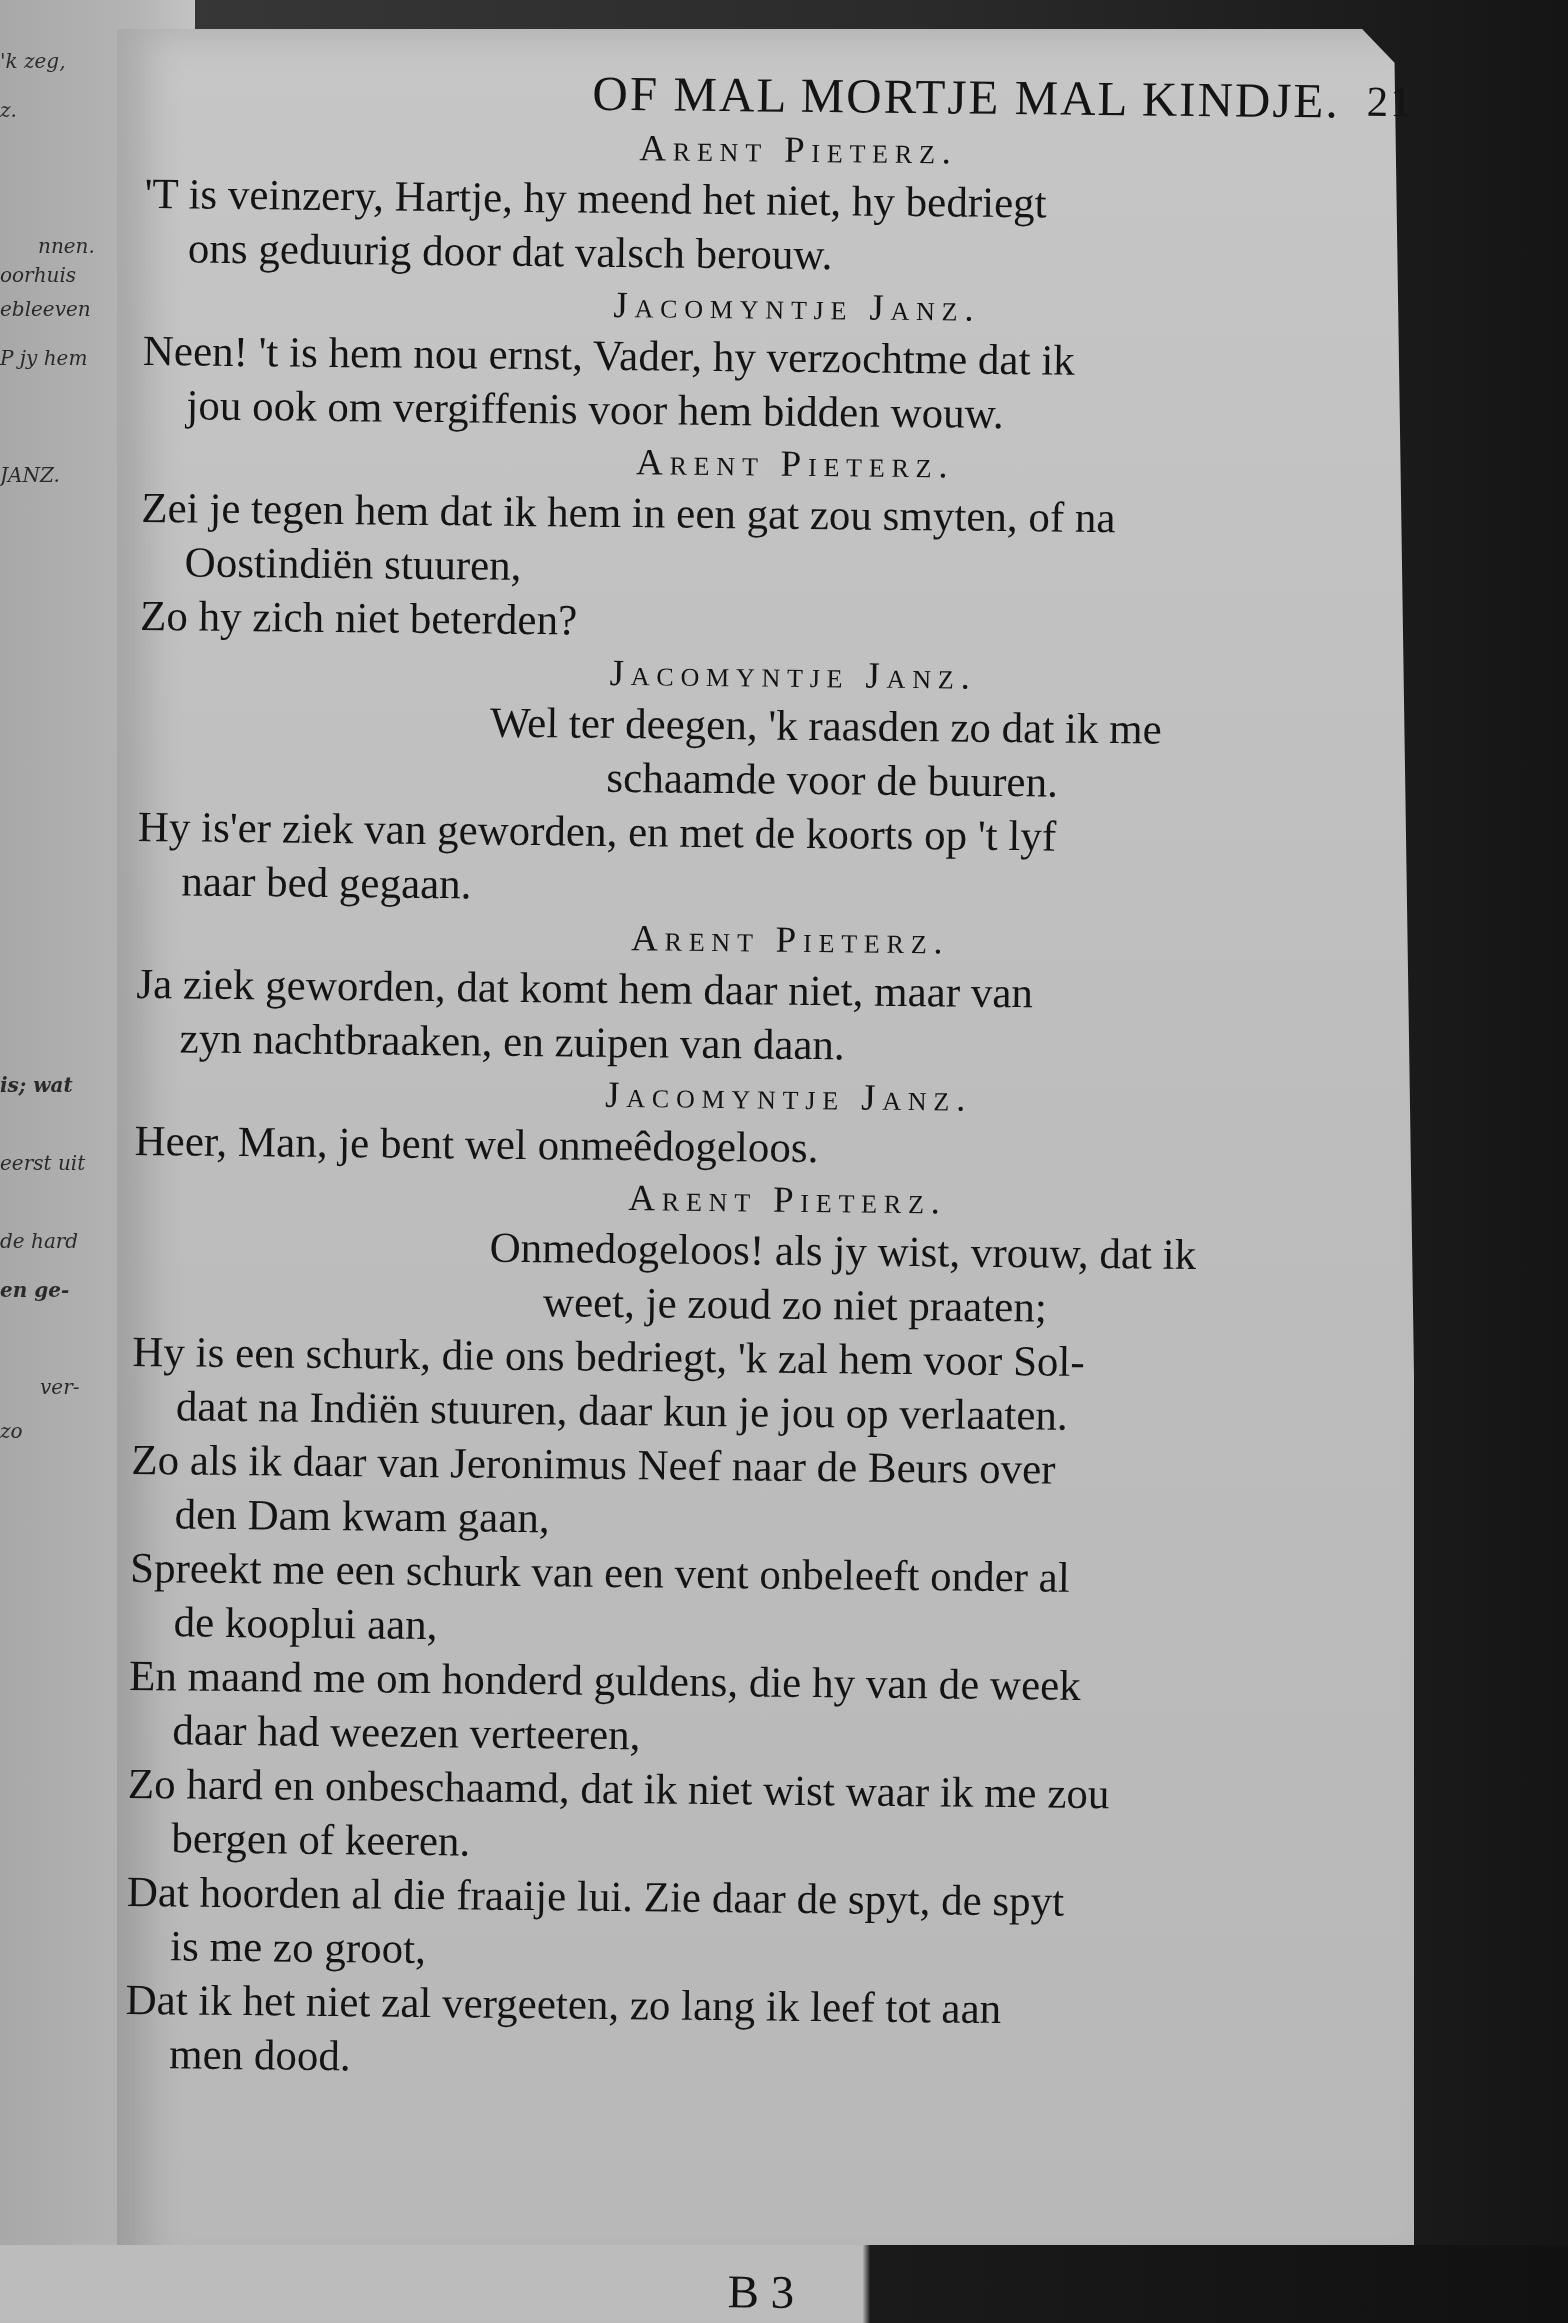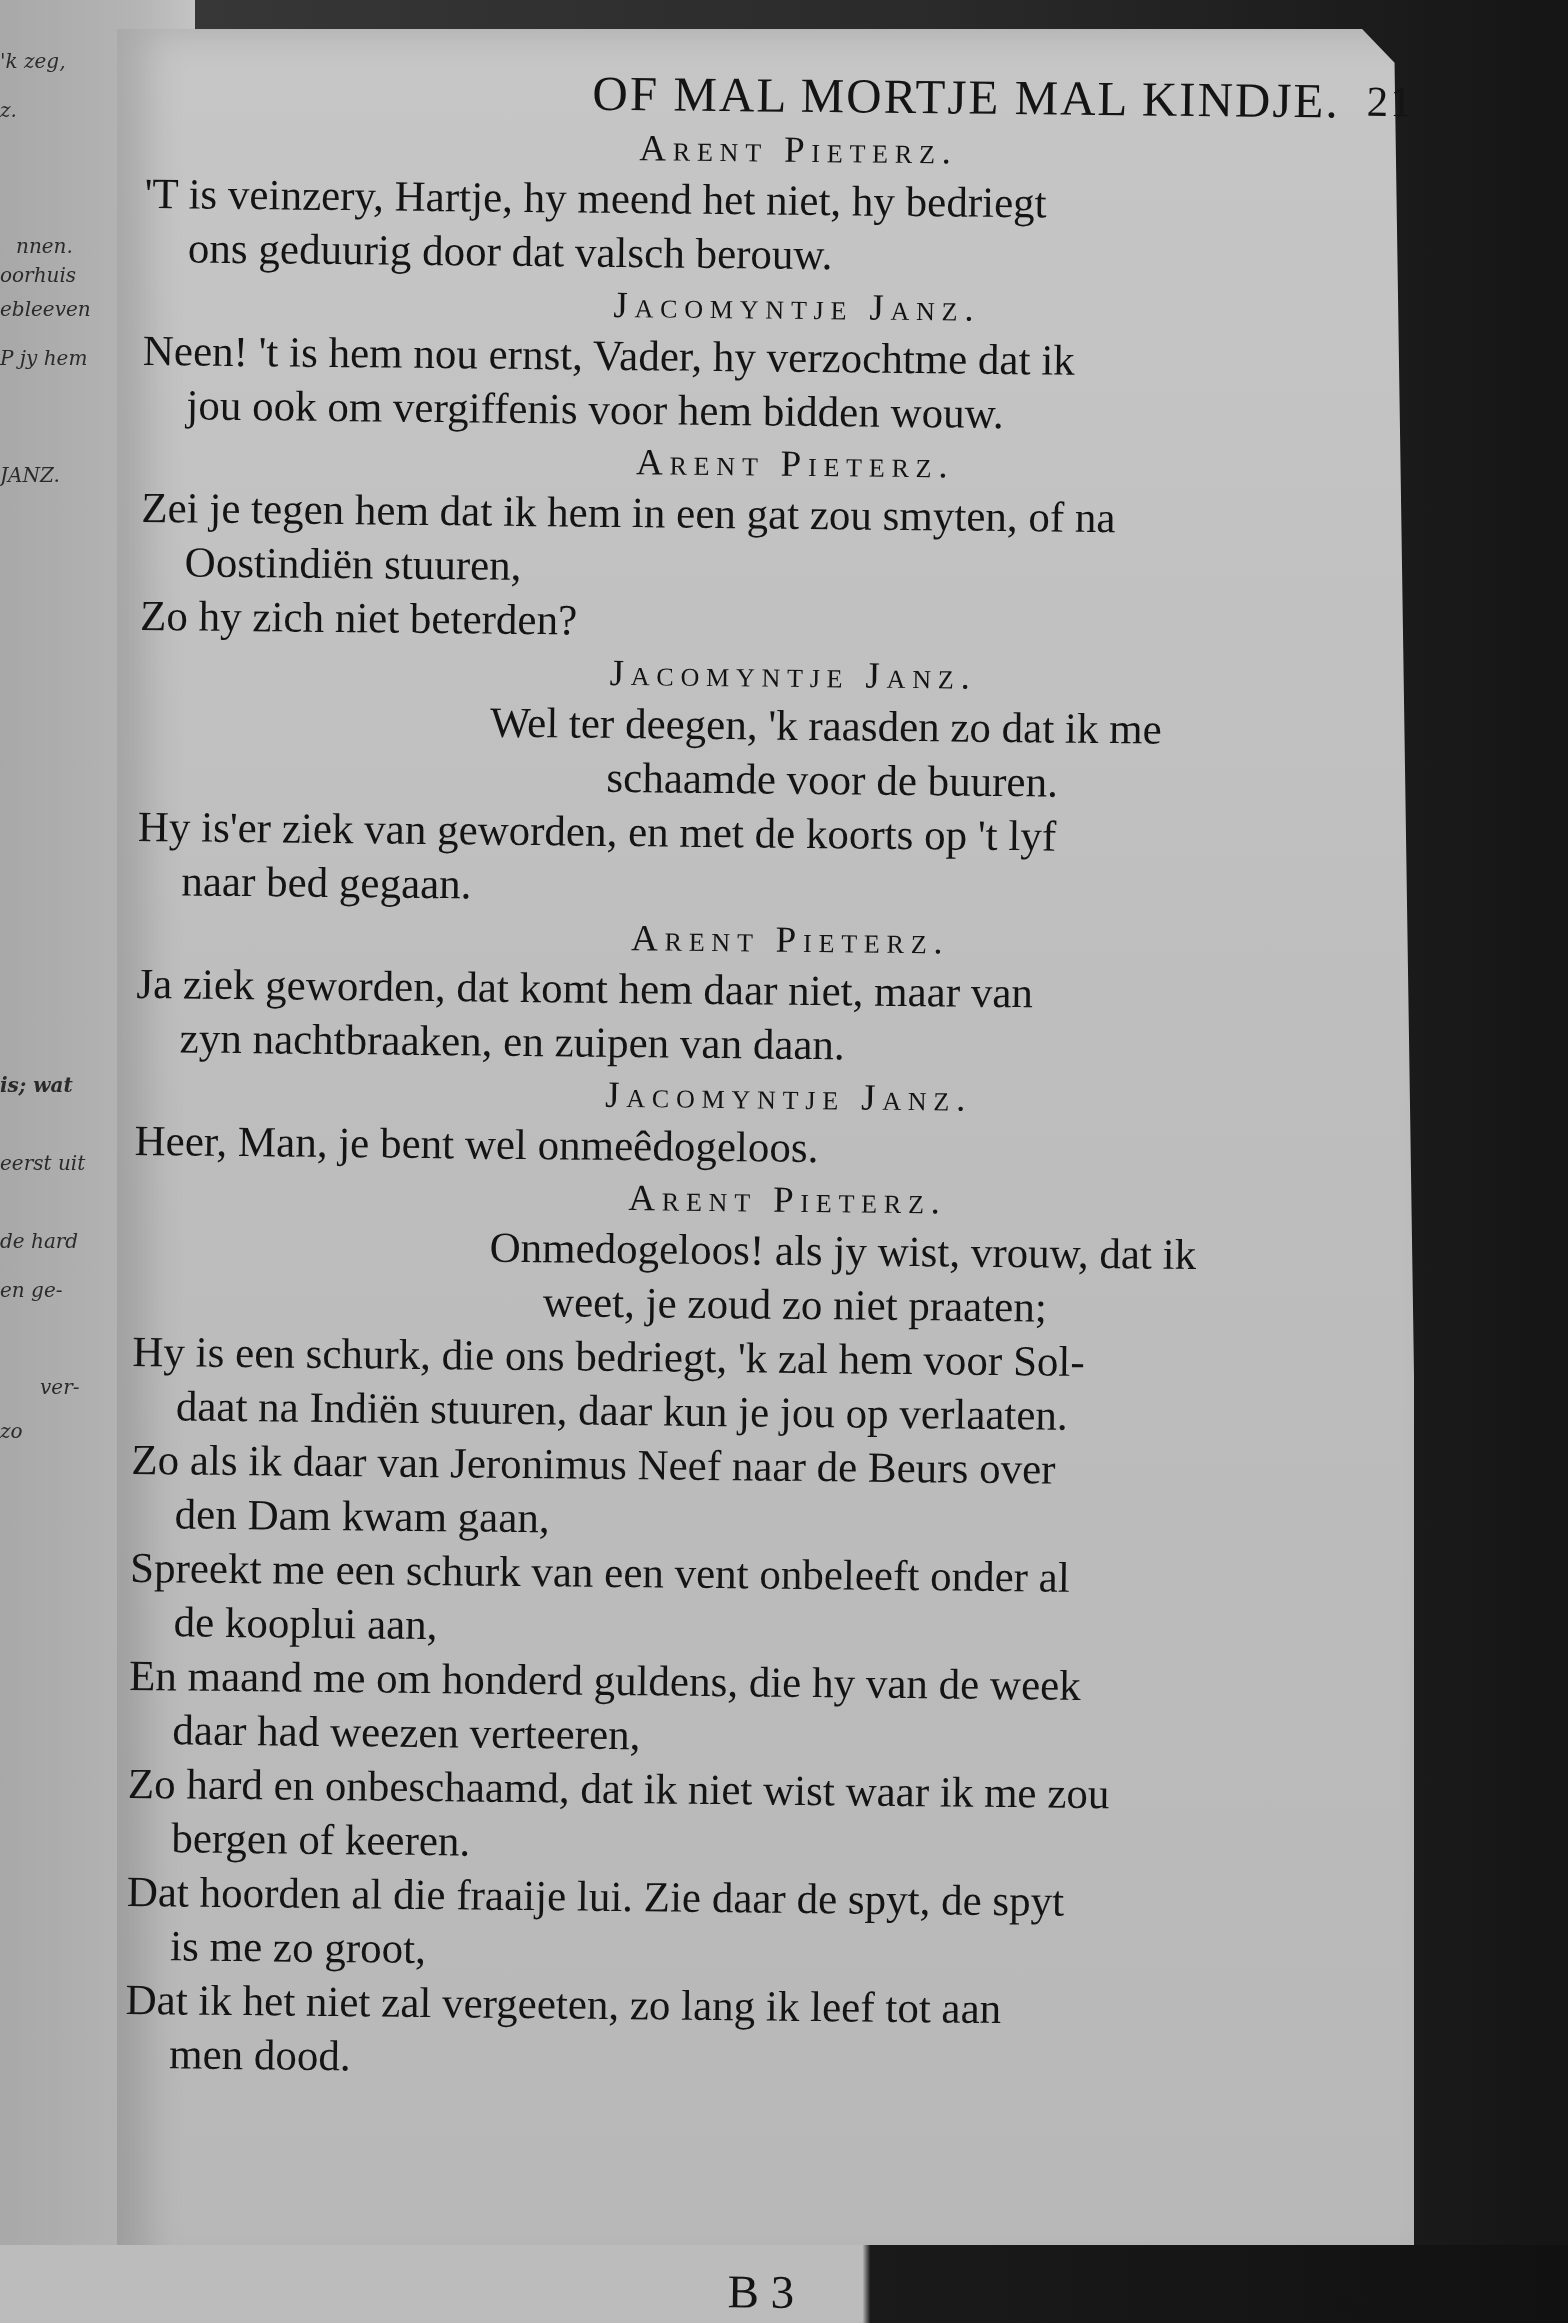--- a/index.html
+++ b/index.html
@@ -58,29 +58,29 @@
     .footer .sig { margin-left: 605px; }
     .footer .catch { margin-left: auto; margin-right: 19.5px; font-variant: small-caps; }
   </style>
 </head>
 <body>
 
 <div class="bg-cloth"></div>
 <div class="left-page" id="left-page">
     <div class="left-frag" style="top: 49px; left: 0px;">'k zeg,</div>
     <div class="left-frag" style="top: 98px; left: 0px;">z.</div>
-    <div class="left-frag" style="top: 234px; left: 16px;">nnen.</div>
+    <div class="left-frag" style="top: 234px; left: 0px; padding-left: 38px;">nnen.</div>
     <div class="left-frag" style="top: 263px; left: 0px;">oorhuis</div>
     <div class="left-frag" style="top: 297px; left: 0px;">ebleeven</div>
     <div class="left-frag" style="top: 346px; left: 0px;">P jy hem</div>
     <div class="left-frag" style="top: 463px; left: 0px;">JANZ.</div>
     <div class="left-frag" style="top: 1073px; left: 0px; font-weight: bold;">is; wat</div>
     <div class="left-frag" style="top: 1151px; left: 0px;">eerst uit</div>
     <div class="left-frag" style="top: 1229px; left: 0px;">de hard</div>
-    <div class="left-frag" style="top: 1278px; left: 0px;">en ge-</div>
+    <div class="left-frag" style="top: 1278px; left: 0px; font-weight: bold;">en ge-</div>
     <div class="left-frag" style="top: 1375px; left: 0px; padding-left: 40px;">ver-</div>
     <div class="left-frag" style="top: 1419px; left: 0px;">zo</div>
   </div>
 <div class="page"></div>
 <div class="page-bottom"></div>
 
 <div class="text-area">
   <div class="running-head">
     <span>OF MAL MORTJE MAL KINDJE.</span>
     <span class="pg">21</span>

